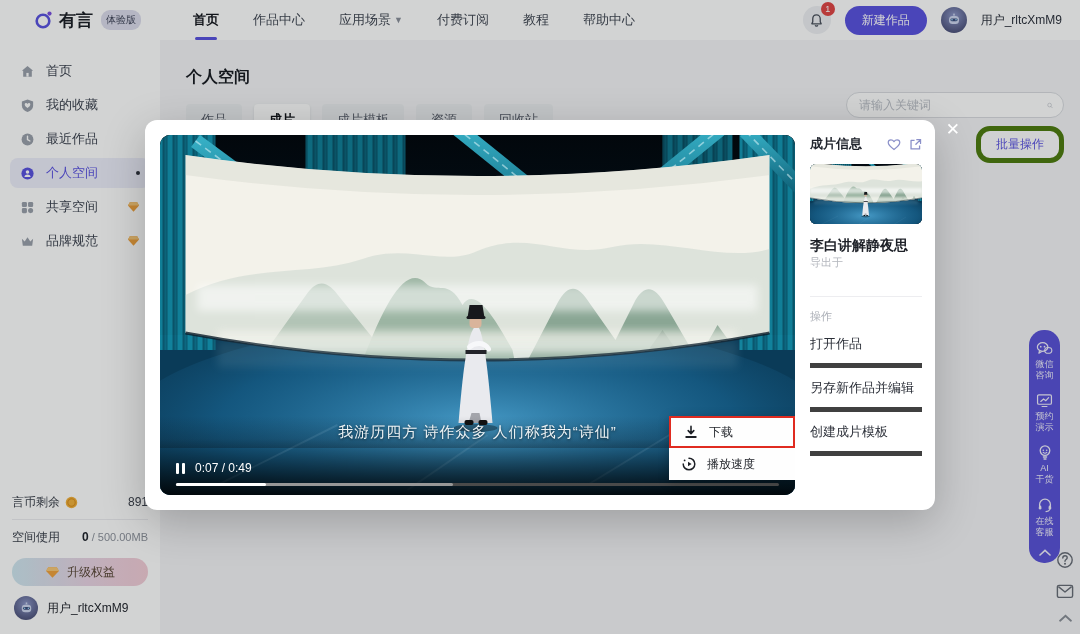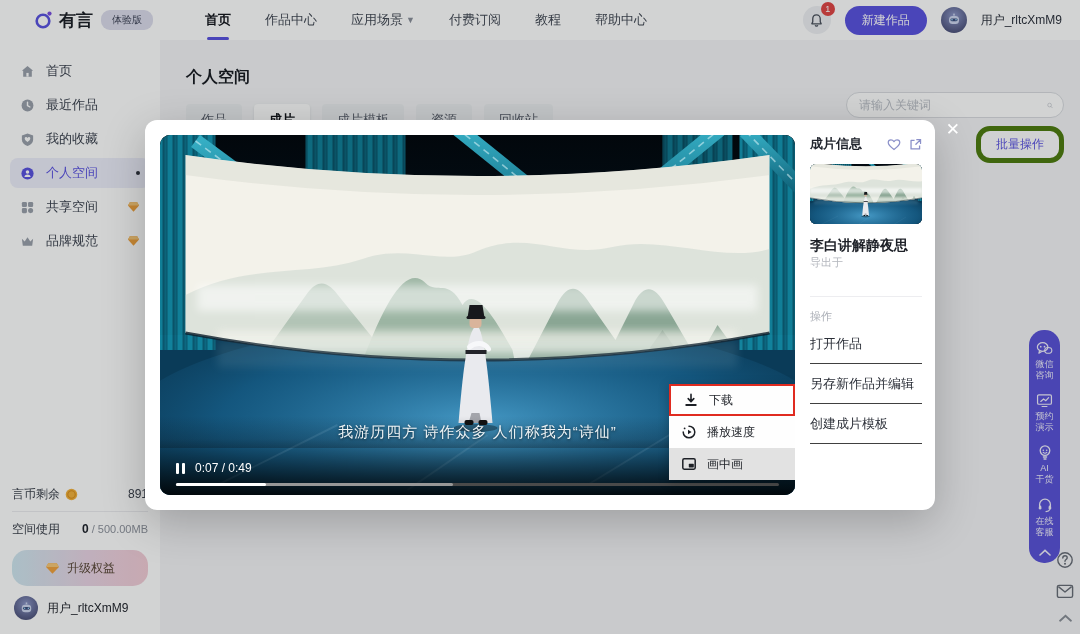--- a/index.html
+++ b/index.html
@@ -4,21 +4,21 @@
 <style>
   html,body{margin:0;padding:0;background:#888;}
   .page{position:relative;width:1080px;height:634px;background:#f4f5f7;
         font-family:"Liberation Sans","DejaVu Sans",sans-serif;overflow:hidden;}
 
   
   .navbar{position:absolute;top:0;left:0;right:0;height:40px;background:#fff;
           display:flex;align-items:center;padding:0 18px 0 34px;box-sizing:border-box;z-index:2;}
   .logo{display:flex;align-items:center;gap:5px;font-size:17px;font-weight:700;color:#1c1f26;}
   .trial-badge{margin-left:8px;background:#dcdcEC;color:#41465a;font-size:10px;
-               padding:3px 11px;border-radius:9px;}
+               padding:3px 5px;border-radius:9px;}
   .nav-items{display:flex;align-items:center;gap:34px;margin-left:52px;font-size:13px;color:#434955;}
   .nav-item{position:relative;cursor:pointer;display:flex;align-items:center;gap:3px;}
   .nav-item.active{color:#14161d;font-weight:700;}
   .nav-item.active::after{content:"";position:absolute;left:2px;right:2px;bottom:-11px;height:3px;
                           background:#5a52e0;border-radius:2px;}
   .chev{font-size:9px;color:#8a8f9a;}
   .nav-right{margin-left:auto;display:flex;align-items:center;gap:14px;}
   .bell-wrap{position:relative;width:28px;height:28px;border-radius:50%;background:#eef0f3;
              display:flex;align-items:center;justify-content:center;}
   .noti-badge{position:absolute;top:-4px;right:-4px;min-width:14px;height:14px;border-radius:8px;
@@ -37,21 +37,21 @@
              border-radius:8px;color:#3d4350;font-size:13px;cursor:pointer;}
   .side-item.active{background:#edeefb;color:#5a52e0;}
   .side-item .right{margin-left:auto;}
   .dot{width:4px;height:4px;border-radius:50%;background:#2e323c;}
   .side-footer{position:absolute;left:0;right:0;bottom:6px;padding:0 12px;font-size:12px;color:#3c414c;}
   .sf-row{display:flex;align-items:center;justify-content:space-between;height:22px;}
   .sf-left{display:flex;align-items:center;gap:5px;}
   .sf-div{border-top:1px solid #ececef;margin:6px 0;}
   .storage-val b{color:#20242d;font-weight:700;}
   .storage-val span{color:#8d929c;font-size:11px;text-align:right;}
-  .upgrade{height:36px;border-radius:15px;margin:10px 0 8px;display:flex;align-items:center;
+  .upgrade{height:28px;border-radius:15px;margin:10px 0 8px;display:flex;align-items:center;
            justify-content:center;gap:7px;font-size:12px;color:#584636;cursor:pointer;
            background:linear-gradient(90deg,#cfe7f0,#e9d4e4 55%,#f3ccd6);}
   .user-row{display:flex;align-items:center;gap:9px;margin:10px 0 8px 2px;font-size:12px;color:#23262e;}
 
   
   .content{position:absolute;left:160px;top:40px;right:0;bottom:0;padding:16px 16px 0 26px;box-sizing:border-box;}
   .page-title{font-size:16px;font-weight:700;color:#181b22;}
   .tabs{display:flex;gap:12px;margin-top:16px;}
   .tab{padding:7px 15px;background:#eceef1;border-radius:4px;font-size:13px;color:#565c68;cursor:pointer;}
   .tab.active{background:#fff;color:#101218;font-weight:700;box-shadow:0 1px 3px rgba(0,0,0,.10);}
@@ -108,21 +108,21 @@
   .info-head{display:flex;align-items:center;justify-content:space-between;}
   .info-title{font-size:13px;font-weight:700;color:#20242d;}
   .info-icons{display:flex;gap:8px;color:#8b90c9;}
   .info-icons span{cursor:pointer;display:flex;}
   .thumb{width:112px;height:60px;border-radius:6px;overflow:hidden;margin-top:11px;background:#000;cursor:pointer;}
   .thumb svg{width:100%;height:100%;display:block;}
   .video-title{font-size:14px;font-weight:700;color:#1d2027;margin-top:13px;}
   .exported{font-size:11px;color:#b3b6bd;}
   .info-div{border-top:1px solid #ededf0;margin-top:26px;}
   .ops-label{font-size:11px;color:#a8acb4;margin:12px 0 0;}
-  .action{font-size:13px;color:#2b2f38;padding:11px 0 10px;border-bottom:1px solid #404040;cursor:pointer;}
+  .action{font-size:13px;color:#2b2f38;padding:11px 0 10px;border-bottom:5px solid #404040;cursor:pointer;}
 
   svg{display:block;}
 </style>
 </head>
 <body>
 
 <svg width="0" height="0" style="position:absolute">
   <defs>
     <linearGradient id="bgGrad" x1="0" y1="0" x2="0" y2="1">
       <stop offset="0" stop-color="#02070c"></stop>
@@ -283,31 +283,31 @@
     <div class="side-list">
       <div class="side-item">
         <svg width="15" height="15" viewBox="0 0 16 16">
           <path d="M8 2 L14 7.2 L12.6 7.2 L12.6 13.5 L3.4 13.5 L3.4 7.2 L2 7.2 Z" fill="#9aa0ab"></path>
           <rect x="6.8" y="9.5" width="2.4" height="4" fill="#fff"></rect>
         </svg>
         <span>首页</span>
       </div>
       <div class="side-item">
         <svg width="15" height="15" viewBox="0 0 16 16">
+          <path d="M8 1.6 L14 3.6 L14 8 C14 11.5 11.5 13.8 8 14.8 C4.5 13.8 2 11.5 2 8 L2 3.6 Z" fill="#9aa0ab"></path>
+          <path d="M8 10.6 C6 9.2 5 8.2 5 6.9 C5 6 5.7 5.4 6.5 5.4 C7.1 5.4 7.7 5.8 8 6.3 C8.3 5.8 8.9 5.4 9.5 5.4 C10.3 5.4 11 6 11 6.9 C11 8.2 10 9.2 8 10.6 Z" fill="#fff"></path>
+        </svg>
+        <span>我的收藏</span>
+      </div>
+      <div class="side-item">
+        <svg width="15" height="15" viewBox="0 0 16 16">
           <circle cx="8" cy="8" r="6.3" fill="#9aa0ab"></circle>
           <path d="M8 4.6 L8 8 L10.6 9.6" stroke="#fff" stroke-width="1.5" fill="none" stroke-linecap="round"></path>
         </svg>
         <span>最近作品</span>
-      </div>
-      <div class="side-item">
-        <svg width="15" height="15" viewBox="0 0 16 16">
-          <path d="M8 1.6 L14 3.6 L14 8 C14 11.5 11.5 13.8 8 14.8 C4.5 13.8 2 11.5 2 8 L2 3.6 Z" fill="#9aa0ab"></path>
-          <path d="M8 10.6 C6 9.2 5 8.2 5 6.9 C5 6 5.7 5.4 6.5 5.4 C7.1 5.4 7.7 5.8 8 6.3 C8.3 5.8 8.9 5.4 9.5 5.4 C10.3 5.4 11 6 11 6.9 C11 8.2 10 9.2 8 10.6 Z" fill="#fff"></path>
-        </svg>
-        <span>我的收藏</span>
       </div>
       <div class="side-item active">
         <svg width="15" height="15" viewBox="0 0 16 16">
           <circle cx="8" cy="8" r="6.5" fill="#5a52e0"></circle>
           <circle cx="8" cy="6.4" r="1.9" fill="#fff"></circle>
           <path d="M4.6 11.6 C5.2 9.8 6.5 9.1 8 9.1 C9.5 9.1 10.8 9.8 11.4 11.6" fill="#fff"></path>
         </svg>
         <span>个人空间</span>
         <span class="right dot"></span>
       </div>
@@ -498,27 +498,20 @@
           <span>下载</span>
         </div>
         <div class="ctx-item">
           <svg width="14" height="14" viewBox="0 0 14 14">
             <path d="M7 1.2 A5.8 5.8 0 1 1 1.2 7" fill="none" stroke="#1d2026" stroke-width="1.5" stroke-linecap="round"></path>
             <circle cx="2.6" cy="3.4" r="0.9" fill="#1d2026"></circle>
             <path d="M6 4.8 L9.6 7 L6 9.2 Z" fill="#1d2026"></path>
           </svg>
           <span>播放速度</span>
         </div>
-        <div class="ctx-item hovered">
-          <svg width="14" height="12" viewBox="0 0 14 12">
-            <rect x="0.8" y="0.8" width="12.4" height="10.4" rx="1.4" fill="none" stroke="#1d2026" stroke-width="1.5"></rect>
-            <rect x="6.8" y="5.8" width="5" height="3.6" rx="0.6" fill="#1d2026"></rect>
-          </svg>
-          <span>画中画</span>
-        </div>
       </div>
     </div>
 
     <div class="info">
       <div class="info-head">
         <span class="info-title">成片信息</span>
         <span class="info-icons">
           <span>
             <svg width="14" height="13" viewBox="0 0 16 14">
               <path d="M8 12.6 C3.4 9.4 1.4 7.2 1.4 4.8 C1.4 3 2.8 1.6 4.5 1.6 C5.9 1.6 7.2 2.5 8 3.6 C8.8 2.5 10.1 1.6 11.5 1.6 C13.2 1.6 14.6 3 14.6 4.8 C14.6 7.2 12.6 9.4 8 12.6 Z" fill="none" stroke="#8b90c9" stroke-width="1.4"></path>

